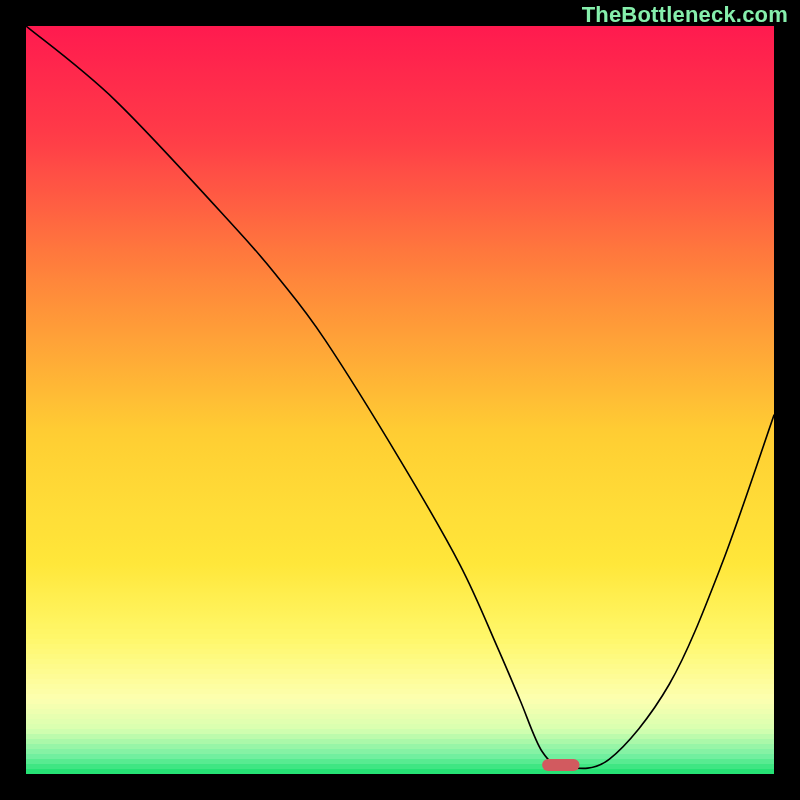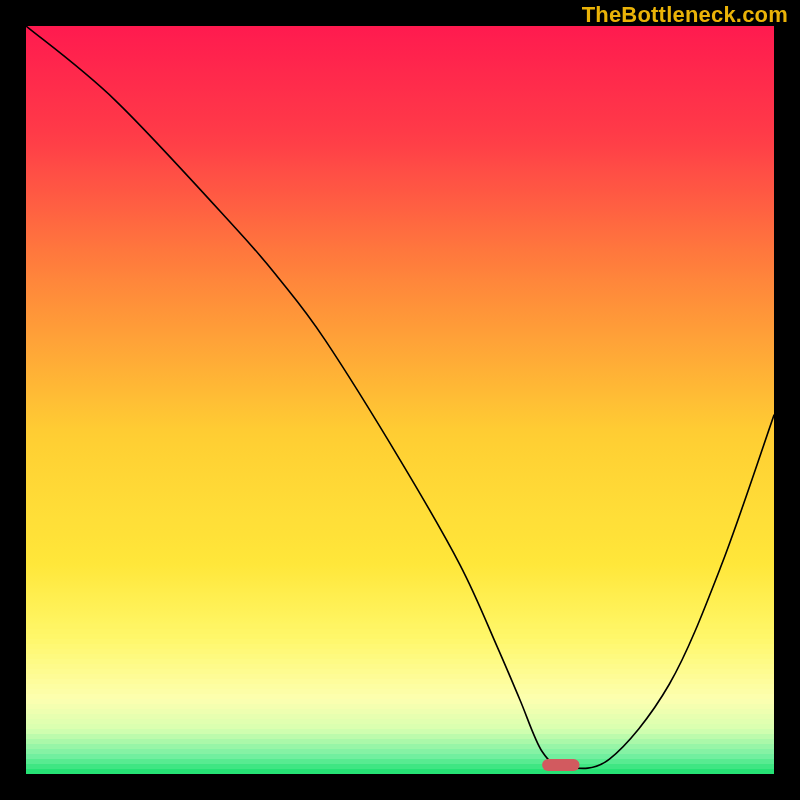--- a/index.html
+++ b/index.html
@@ -32,21 +32,21 @@
   }
   .grad-rows > div {
     width: 100%;
   }
   .watermark {
     position: absolute;
     top: 2px;
     right: 12px;
     font-size: 22px;
     font-weight: 600;
-    color: #eab308;
+    color: #86efac;
     letter-spacing: 0.2px;
     text-align: right;
   }
   svg.curve {
     position: absolute;
     inset: 0;
   }
 </style>
 </head>
 <body>

